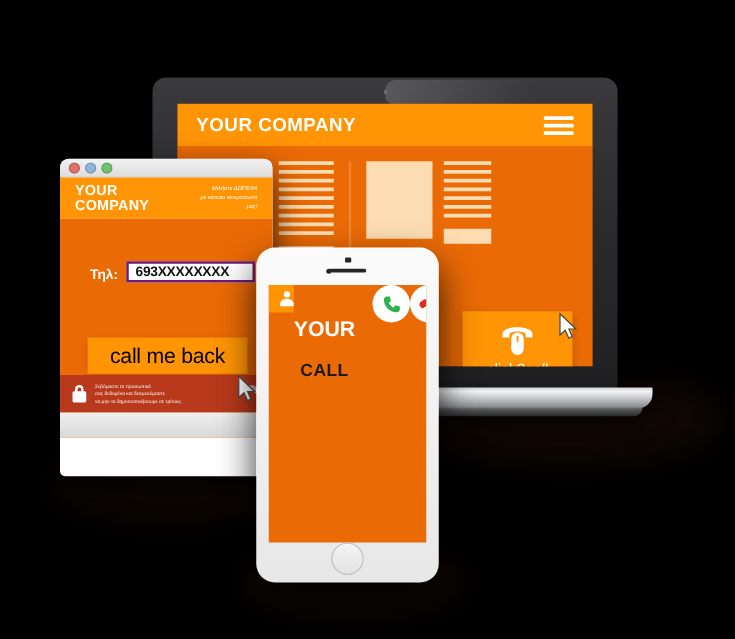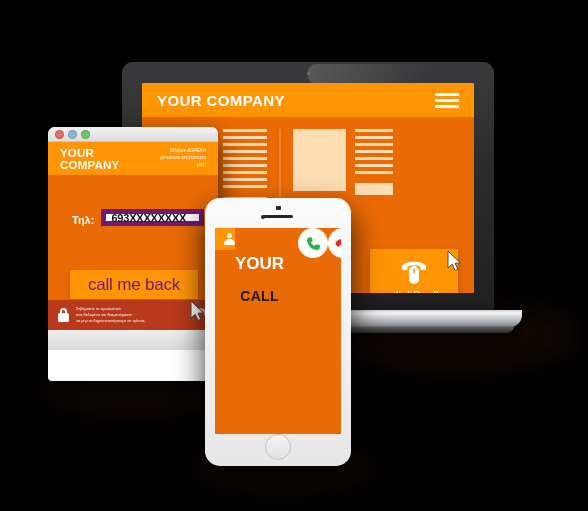--- a/index.html
+++ b/index.html
@@ -88,28 +88,28 @@
   .browser-header{
     height:33px;background:#ff9405;display:flex;align-items:center;
     justify-content:space-between;padding:0 12px;box-sizing:border-box;
   }
   .bh-title{color:#fff;font-weight:bold;font-size:11.5px;letter-spacing:.2px;}
   .bh-sub{color:#fff;font-size:4.6px;line-height:1.5;text-align:right;font-style:italic;opacity:.97;}
   .browser-body{height:175px;background:#ea6a06;position:relative;}
   .field-row{display:flex;align-items:flex-end;gap:7px;padding:34px 0 0 24px;}
   .field-label{color:#fff;font-size:11px;font-weight:bold;}
   .field-input{
-    background:#fff;border:5px solid #701a75;width:103px;height:17px;
+    background:#fff;border:2px solid #701a75;width:103px;height:17px;
     display:flex;align-items:center;padding-left:5px;box-sizing:border-box;
     color:#111;font-weight:bold;font-size:11px;letter-spacing:-.2px;
   }
   .cmb-btn{
     position:absolute;left:22px;top:95px;width:128px;height:29px;background:#ff9405;
     display:flex;align-items:center;justify-content:center;
-    color:#701a75;font-size:17px;letter-spacing:-.2px;
+    color:#000000;font-size:17px;letter-spacing:-.2px;
     box-shadow:0 2px 5px rgba(0,0,0,.2);
   }
   .browser-footer{
     position:absolute;left:0;bottom:20px;width:100%;height:30px;background:#b8391b;
     display:flex;align-items:center;gap:7px;padding:0 10px;box-sizing:border-box;
   }
   .lock{width:11px;height:14px;position:relative;flex:0 0 auto;}
   .lock:before{content:"";position:absolute;left:2px;top:0;width:7px;height:7px;
     border:2px solid #fff;border-bottom:none;border-radius:4px 4px 0 0;box-sizing:border-box;}
   .lock:after{content:"";position:absolute;left:0;top:5px;width:11px;height:9px;background:#fff;border-radius:1.5px;}

